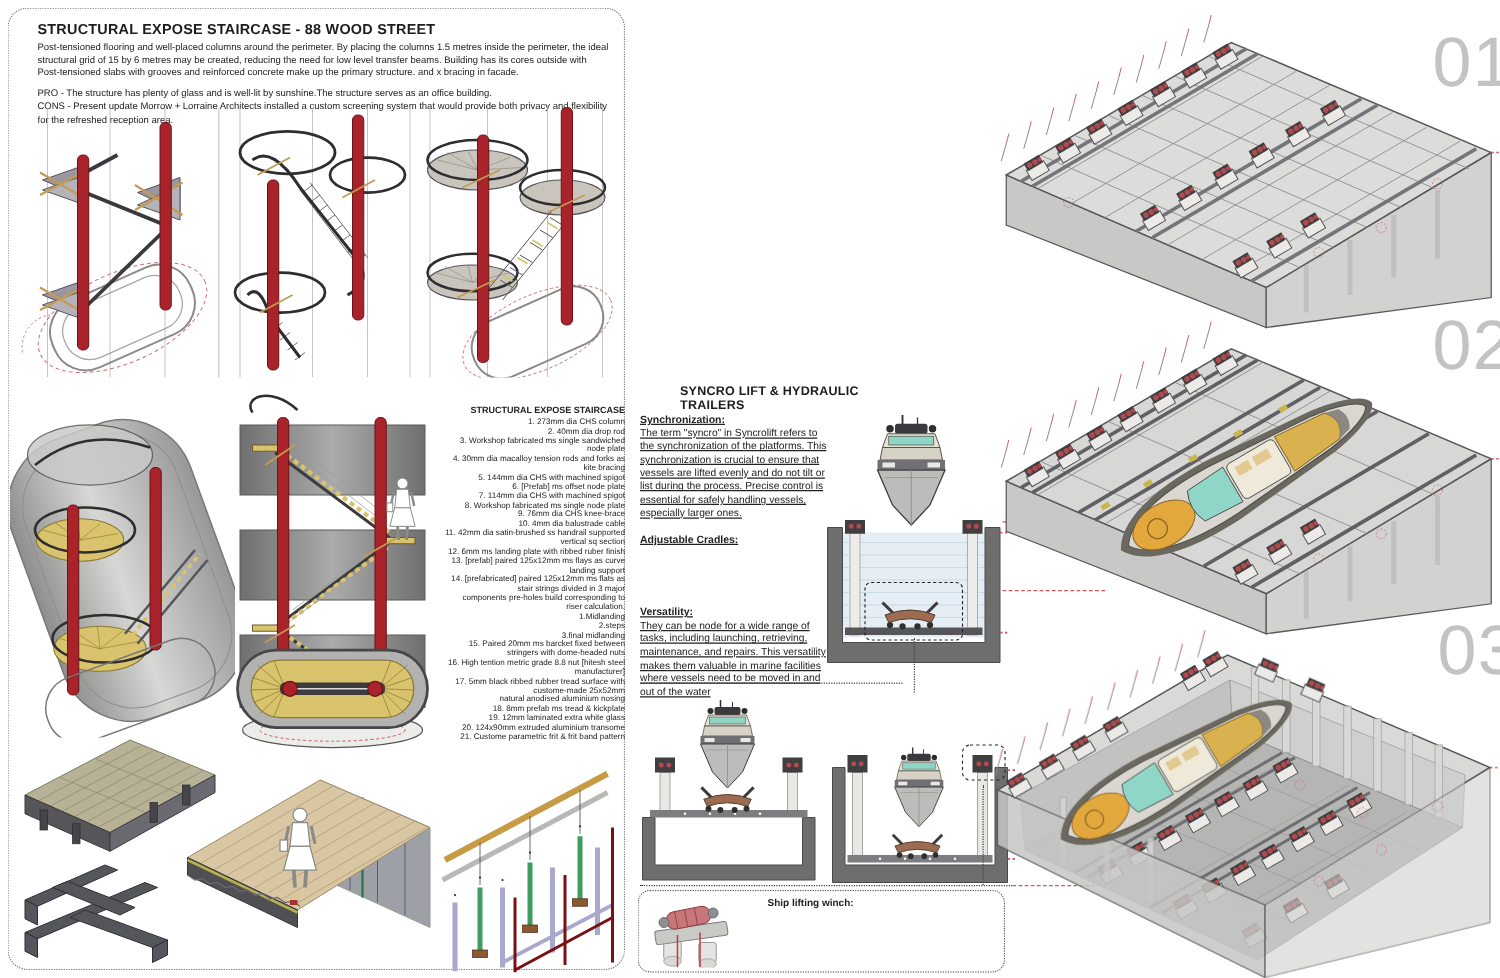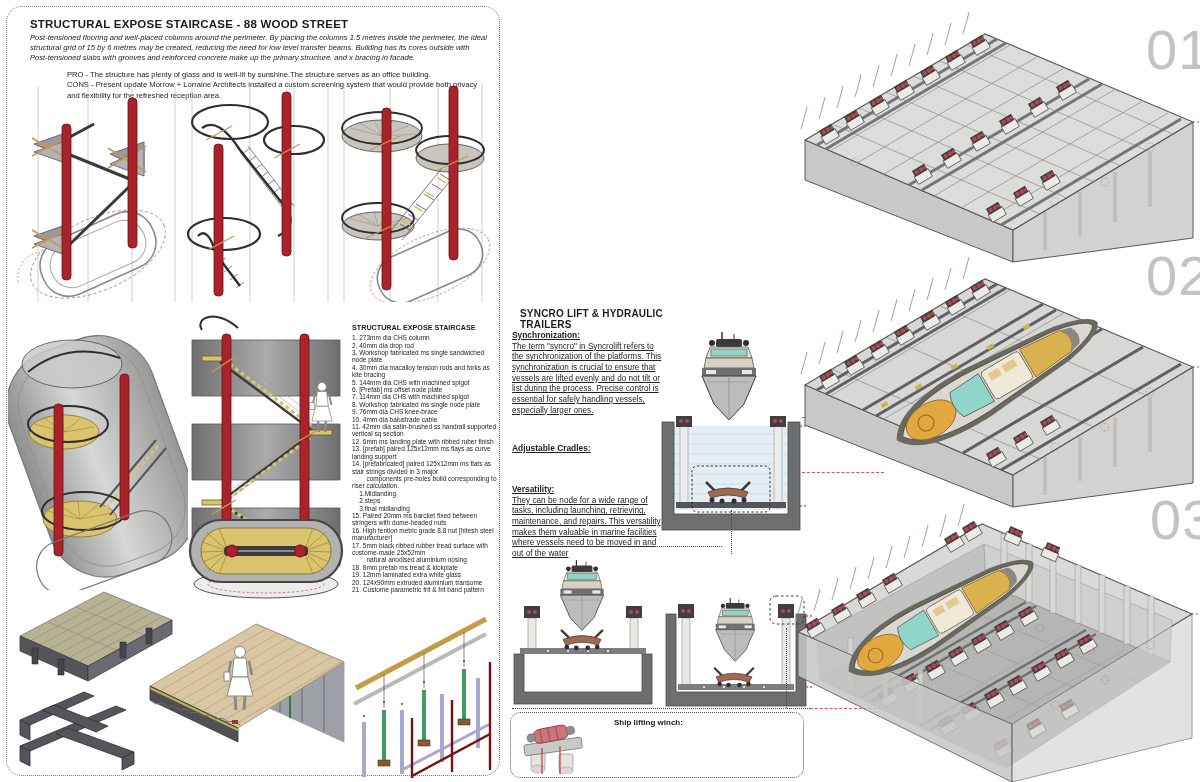--- a/index.html
+++ b/index.html
@@ -3,28 +3,28 @@
 <meta charset="utf-8">
 <style>
   html,body{margin:0;padding:0;background:#fff;}
   .board{position:relative;width:1200px;height:782px;background:#fff;overflow:hidden;
          font-family:"Liberation Sans",sans-serif;color:#1c1c1c;}
   .abs{position:absolute;}
   
   .left-panel{left:6px;top:6px;width:492px;height:768px;border:1.5px dotted #777;border-radius:16px;}
   .lp-header{left:30px;top:18px;width:458px;}
   .lp-title{font-size:11.5px;font-weight:bold;letter-spacing:.2px;margin-bottom:3px;}
-  .lp-body{font-size:7.6px;line-height:1.32;color:#222;font-style:italic;}
-  .lp-procons{font-size:7.6px;line-height:1.35;margin-top:7px;color:#222;margin-left:37px;}
+  .lp-body{font-size:7.6px;line-height:1.32;color:#222;}
+  .lp-procons{font-size:7.6px;line-height:1.35;margin-top:7px;color:#222;}
   
   .parts{left:352px;top:324px;width:148px;font-size:6.5px;line-height:1.14;color:#222;}
   .parts .pl-title{font-weight:bold;font-size:7.2px;margin-bottom:2px;}
-  .parts div{white-space:pre-wrap;}
+  .parts div{white-space:pre-wrap;text-align:right;}
   
-  .syncro-title{left:520px;top:308px;width:180px;font-size:10px;font-weight:bold;letter-spacing:.2px;}
+  .syncro-title{left:544px;top:308px;width:180px;font-size:10px;font-weight:bold;letter-spacing:.2px;}
   .syncro-sec{left:512px;width:150px;font-size:8.2px;line-height:1.3;color:#222;text-decoration:underline;}
   .syncro-sec b{font-size:8.4px;}
   .note-box{left:510px;top:712px;width:292px;height:64px;border:1.5px dotted #555;border-radius:10px;}
   .note-text{left:586px;top:718px;width:210px;font-size:7.6px;line-height:1.3;color:#222;margin-left:28px;}
   .note-text b{font-size:8px;}
   
   .stage-label{font-size:56px;color:#c3c3c3;letter-spacing:1px;font-weight:400;line-height:1;}
   
   .red-dash{border-top:1.6px dashed #d4555a;height:0;}
   .blk-dot-h{border-top:1.5px dotted #444;height:0;}
@@ -445,21 +445,21 @@
         <circle cx="58" cy="112" r="0.9"></circle>
     </g>
   </svg>
 
   <div class="abs syncro-title">SYNCRO LIFT &amp; HYDRAULIC TRAILERS</div>
 
   <div class="abs syncro-sec" style="top:330px">
     <b>Synchronization:</b><br>
     <span>The term "syncro" in Syncrolift refers to the synchronization of the platforms. This synchronization is crucial to ensure that vessels are lifted evenly and do not tilt or list during the process. Precise control is essential for safely handling vessels, especially larger ones.</span>
   </div>
-  <div class="abs syncro-sec" style="top:443px">
+  <div class="abs syncro-sec" style="top:426px">
     <b>Adjustable Cradles:</b><br>
   </div>
   <div class="abs syncro-sec" style="top:484px">
     <b>Versatility:</b><br>
     <span>They can be node for a wide range of tasks, including launching, retrieving, maintenance, and repairs. This versatility makes them valuable in marine facilities where vessels need to be moved in and out of the water</span>
   </div>
 
   <svg class="abs" style="left:656px;top:330px" width="150" height="206" viewBox="0 0 150 206">
     <rect x="18" y="96" width="114" height="84" fill="#e4eef4"></rect>
     <g stroke="#c6d8e2" stroke-width="0.7">

